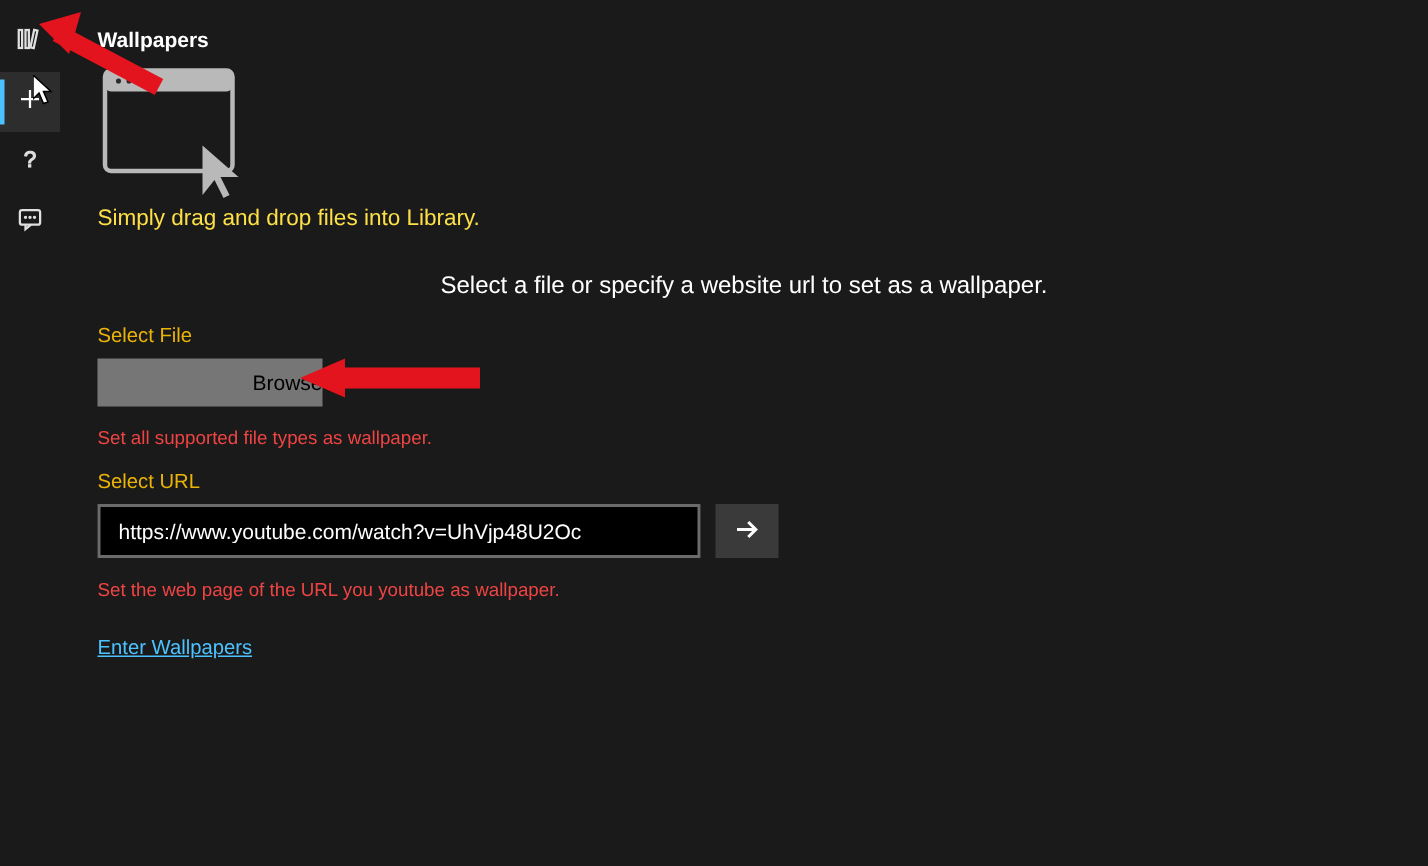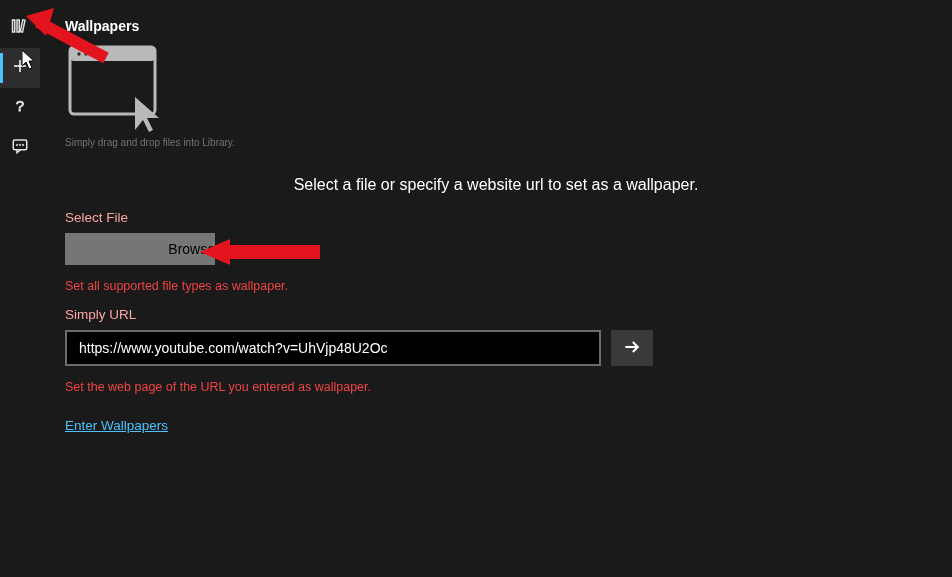--- a/index.html
+++ b/index.html
@@ -64,34 +64,34 @@
       width: 100px;
       height: 90px;
       margin-top: 5px;
       margin-bottom: 5px;
       position: relative;
       display: flex;
       align-items: center;
       justify-content: center;
     }
     .caption {
-      font-size: 10px;
-      color: #737373;
+      font-size: 15px;
+      color: #fde047;
       margin-top: 0;
     }
     .instruction {
       font-size: 16px;
       color: #ffffff;
       margin-top: 28px;
       margin-bottom: 16px;
       text-align: center;
     }
     .field-label {
       font-size: 13.5px;
-      color: #fca5a5;
+      color: #eab308;
       margin-bottom: 8px;
     }
     .browse-btn {
       background: #767676;
       border: none;
       color: #000000;
       font-size: 14px;
       padding: 8px 0;
       width: 150px;
       cursor: pointer;
@@ -103,21 +103,21 @@
       color: #ef4444;
       margin-top: 14px;
       margin-bottom: 14px;
     }
     .url-row {
       display: flex;
       gap: 10px;
       margin-top: 6px;
     }
     .url-input {
-      width: 536px;
+      width: 402px;
       background: #000000;
       border: 2px solid #6b6b6b;
       color: #ffffff;
       font-size: 14px;
       padding: 7px 12px;
       font-family: inherit;
       outline: none;
     }
     .go-btn {
       width: 42px;
@@ -205,33 +205,33 @@
   </div>
 
   <div class="caption">Simply drag and drop files into Library.</div>
 
   <div class="instruction">Select a file or specify a website url to set as a wallpaper.</div>
 
   <div class="field-label">Select File</div>
   <button class="browse-btn">Browse</button>
   <div class="help-text">Set all supported file types as wallpaper.</div>
 
-  <div class="field-label">Simply URL</div>
+  <div class="field-label">Select URL</div>
   <div class="url-row">
     <input class="url-input" type="text" value="https://www.youtube.com/watch?v=UhVjp48U2Oc" style="">
     <button class="go-btn">
       <span>
         <svg width="20" height="20" viewBox="0 0 24 24">
           <line x1="4" y1="12" x2="18" y2="12" stroke="#ffffff" stroke-width="2.5"></line>
           <polyline points="13,6 19,12 13,18" fill="none" stroke="#ffffff" stroke-width="2.5"></polyline>
         </svg>
       </span>
     </button>
   </div>
-  <div class="help-text">Set the web page of the URL you entered as wallpaper.</div>
+  <div class="help-text">Set the web page of the URL you youtube as wallpaper.</div>
 
   <a class="more-link">Enter Wallpapers</a>
 
   
   <svg class="annotation-arrow" style="left:-14px; top:8px;" width="90" height="60" viewBox="0 0 90 60">
     <defs>
       <marker id="ah1" markerWidth="8" markerHeight="8" refX="2" refY="4" orient="auto">
         <path d="M0,0 L8,4 L0,8 Z" fill="#e3141e"></path>
       </marker>
     </defs>

